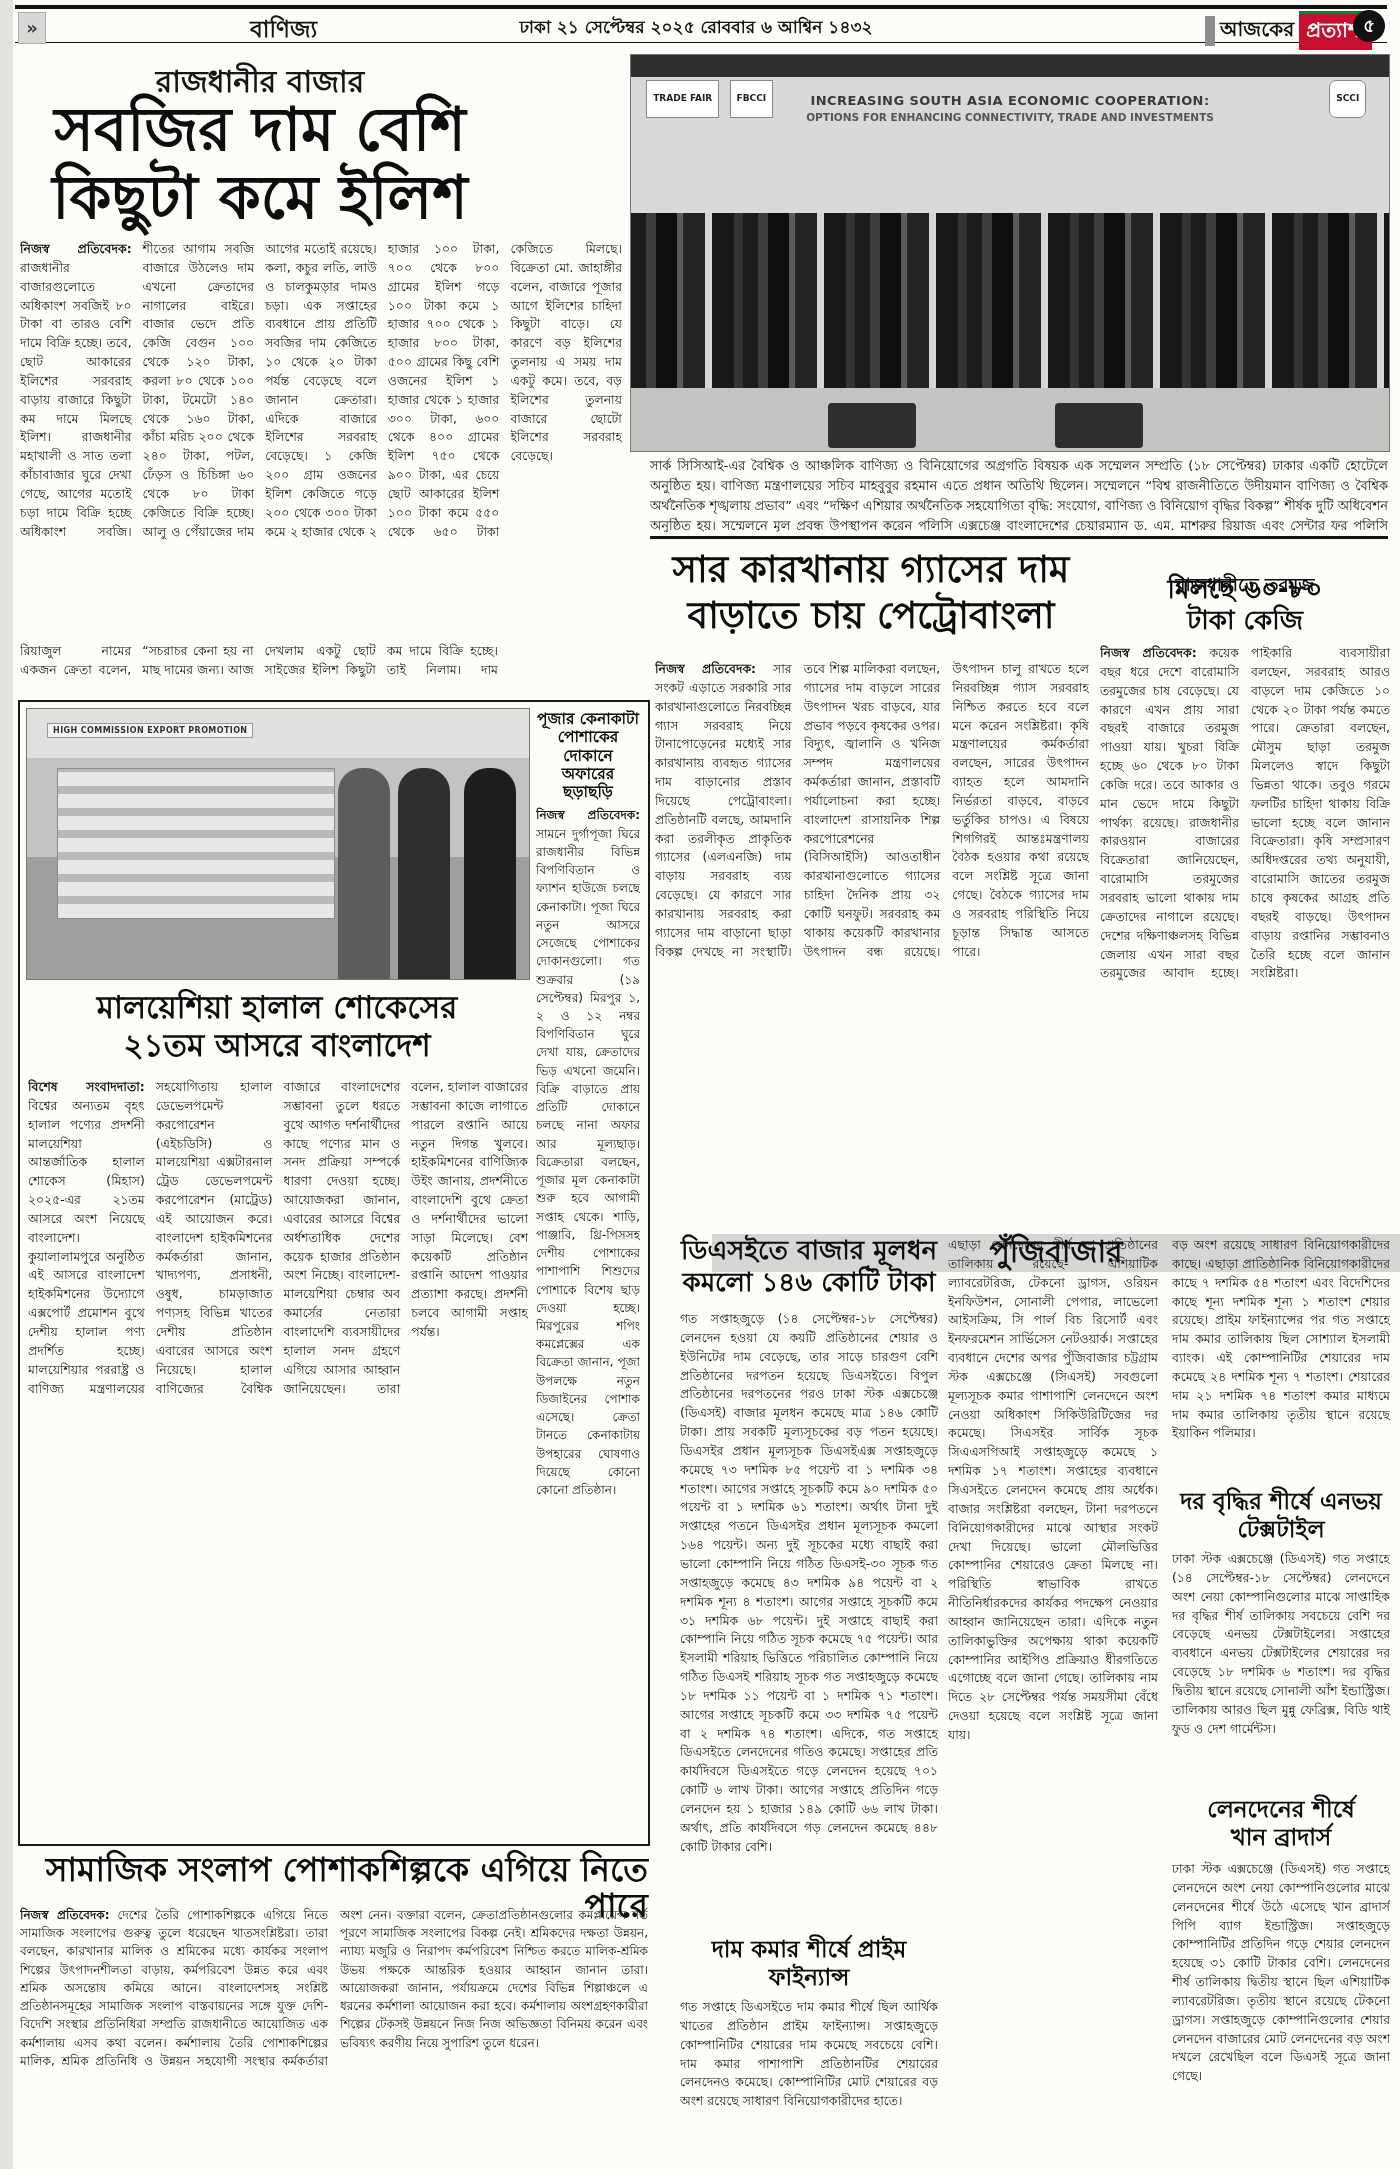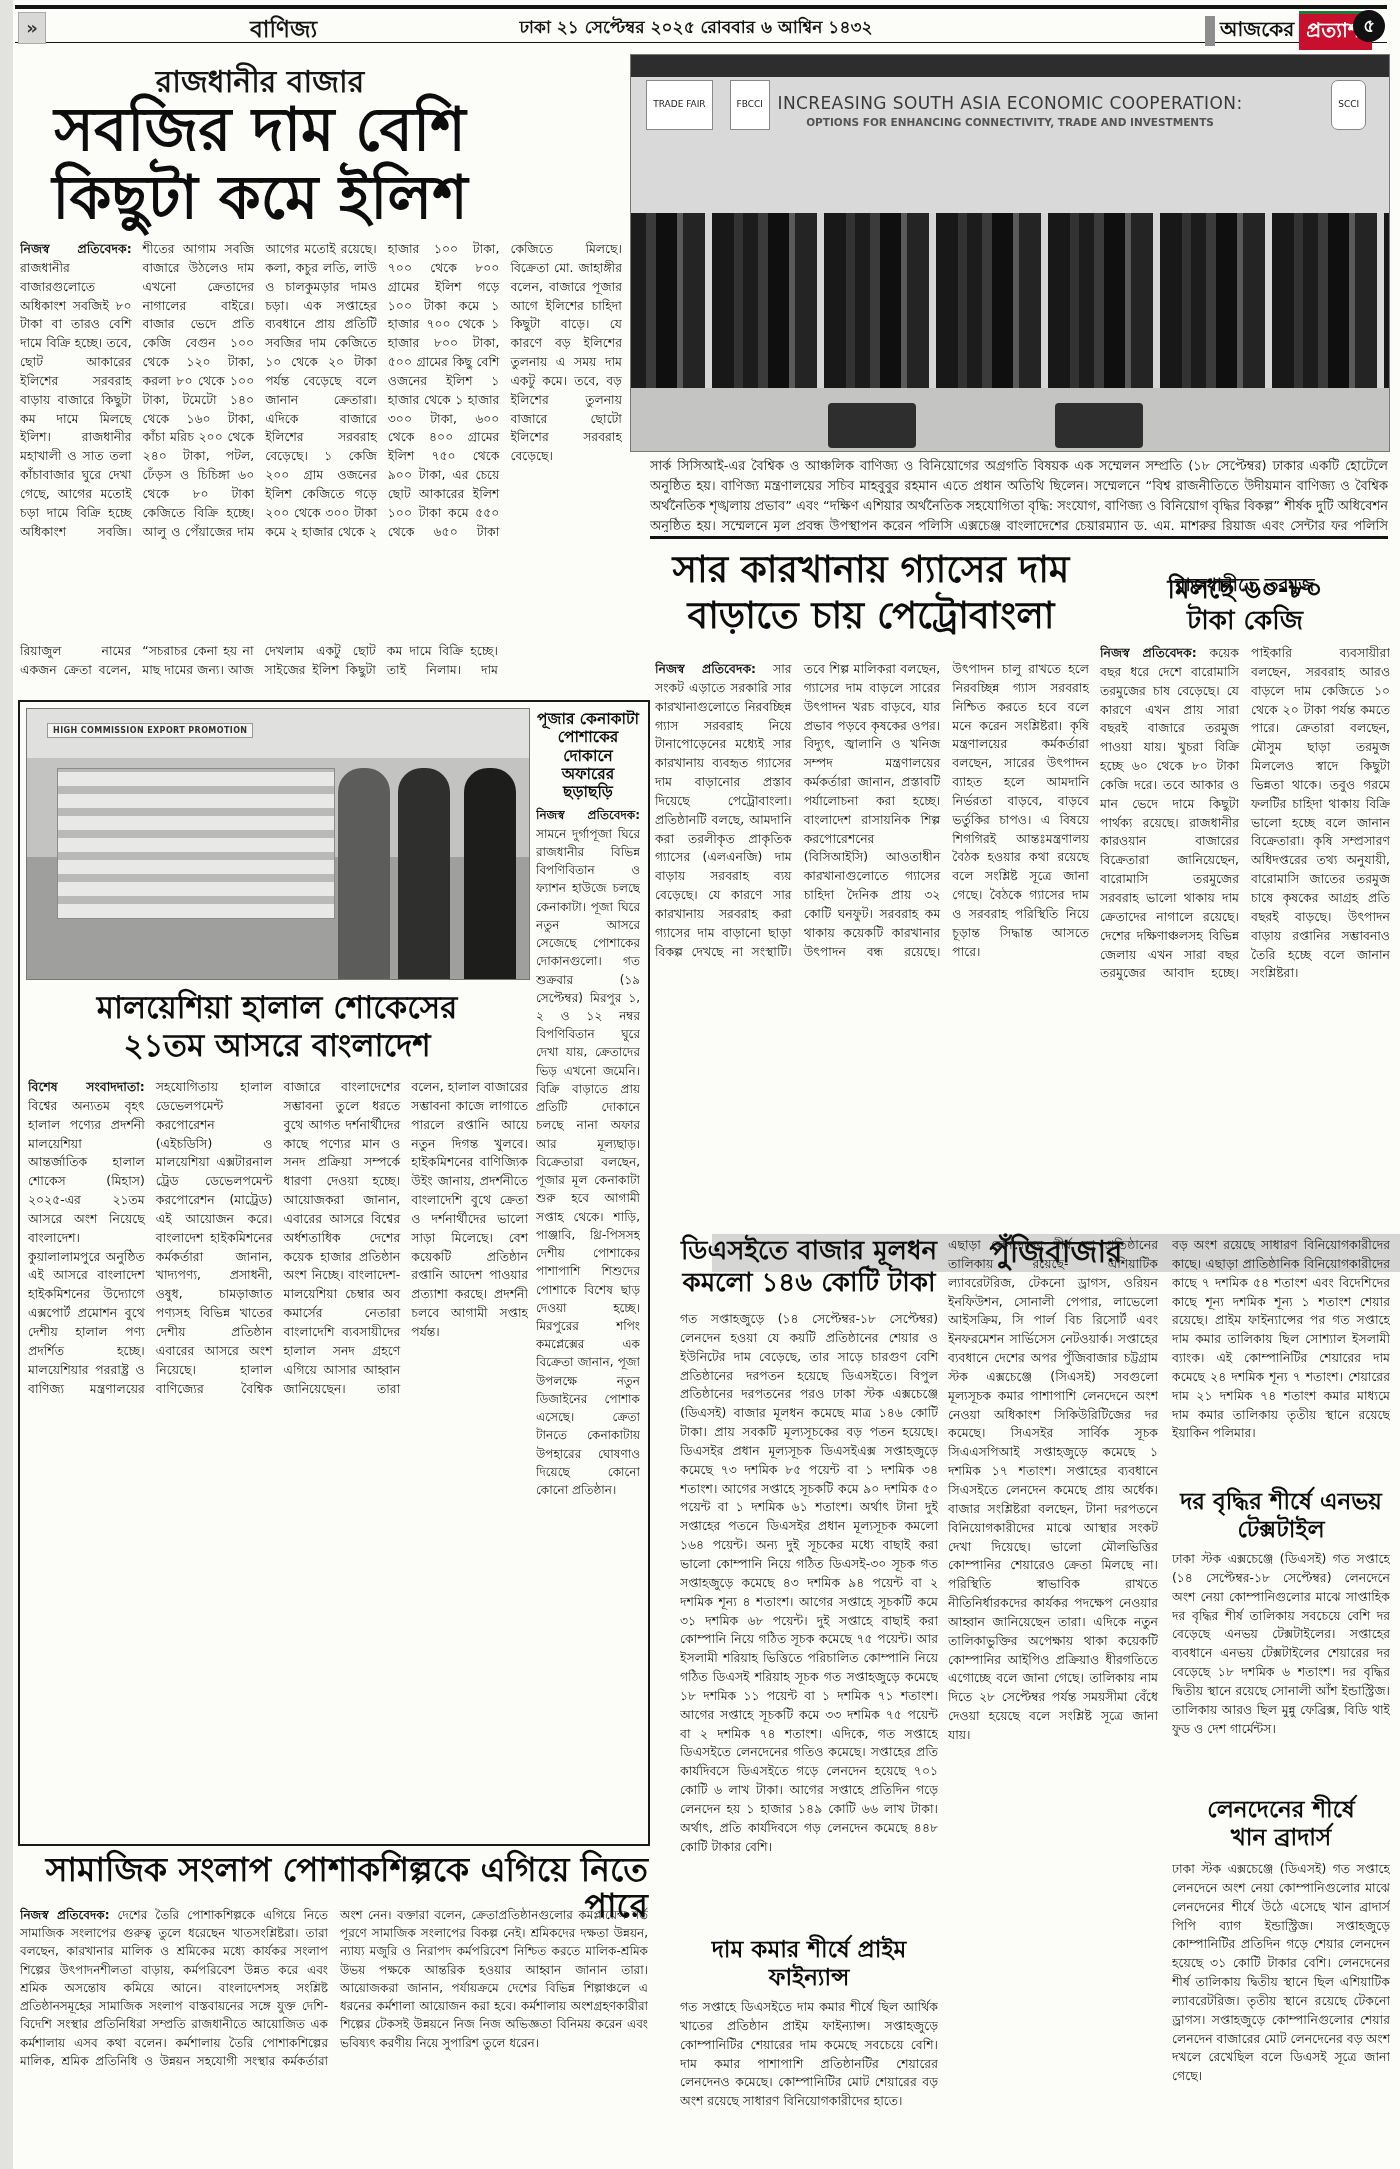--- a/index.html
+++ b/index.html
@@ -29,24 +29,24 @@
   .cols5{column-count:5;column-gap:11px;}
   .cols4{column-count:4;column-gap:11px;}
   .cols3{column-count:3;column-gap:12px;}
   .cols2{column-count:2;column-gap:12px;}
   .caption{font-size:13px;line-height:1.55;text-align:justify;overflow:hidden;}
   
   .photo{overflow:hidden;border:1px solid #777;background:#cfcfcf;}
   .backdrop{position:absolute;left:0;top:0;right:0;height:40%;
             background:linear-gradient(180deg,#2d2d2d 0 14%,#d9d9d9 14% 100%);}
   .bk-text{position:absolute;left:18%;right:18%;top:24%;text-align:center;color:#3a3a3a;}
-  .bk-line1{font-size:17px;font-weight:normal;letter-spacing:.4px;}
+  .bk-line1{font-size:13px;font-weight:bold;letter-spacing:.4px;}
   .bk-line2{font-size:10.5px;font-weight:bold;margin-top:3px;color:#555;}
   .logo-box{position:absolute;top:16%;background:#fff;border:1px solid #888;color:#222;
-            font-size:9px;font-weight:normal;padding:18px 6px;text-align:center;line-height:1.3;}
+            font-size:9px;font-weight:bold;padding:12px 6px;text-align:center;line-height:1.3;}
   .people{position:absolute;left:0;top:40%;right:0;height:44%;
     background:repeating-linear-gradient(90deg,#1c1c1c 0 15px,#3b3b3b 15px 25px,#0f0f0f 25px 46px,
       #5a5a5a 46px 52px,#242424 52px 74px,#d6d6d6 74px 81px,#181818 81px 103px,#333 103px 112px);}
   .floor{position:absolute;left:0;bottom:0;right:0;height:16%;background:#c4c4c2;}
   .speaker{position:absolute;bottom:4%;width:88px;height:72%;background:#2e2e2e;border-radius:4px;}
   .exhibit{background:linear-gradient(180deg,#e0e0de 0 18%,#c3c3c1 18% 55%,#9f9f9d 55% 100%);}
   .exhibit .shelves{position:absolute;left:6%;top:22%;width:55%;height:55%;
     background:repeating-linear-gradient(0deg,#e8e8e6 0 14px,#b9b9b7 14px 22px);border:1px solid #8b8b89;}
   .exhibit .fig{position:absolute;bottom:0;width:52px;height:78%;border-radius:24px 24px 0 0;}
   .sign{position:absolute;left:4%;top:5%;background:#f4f4f2;border:1px solid #999;color:#333;

